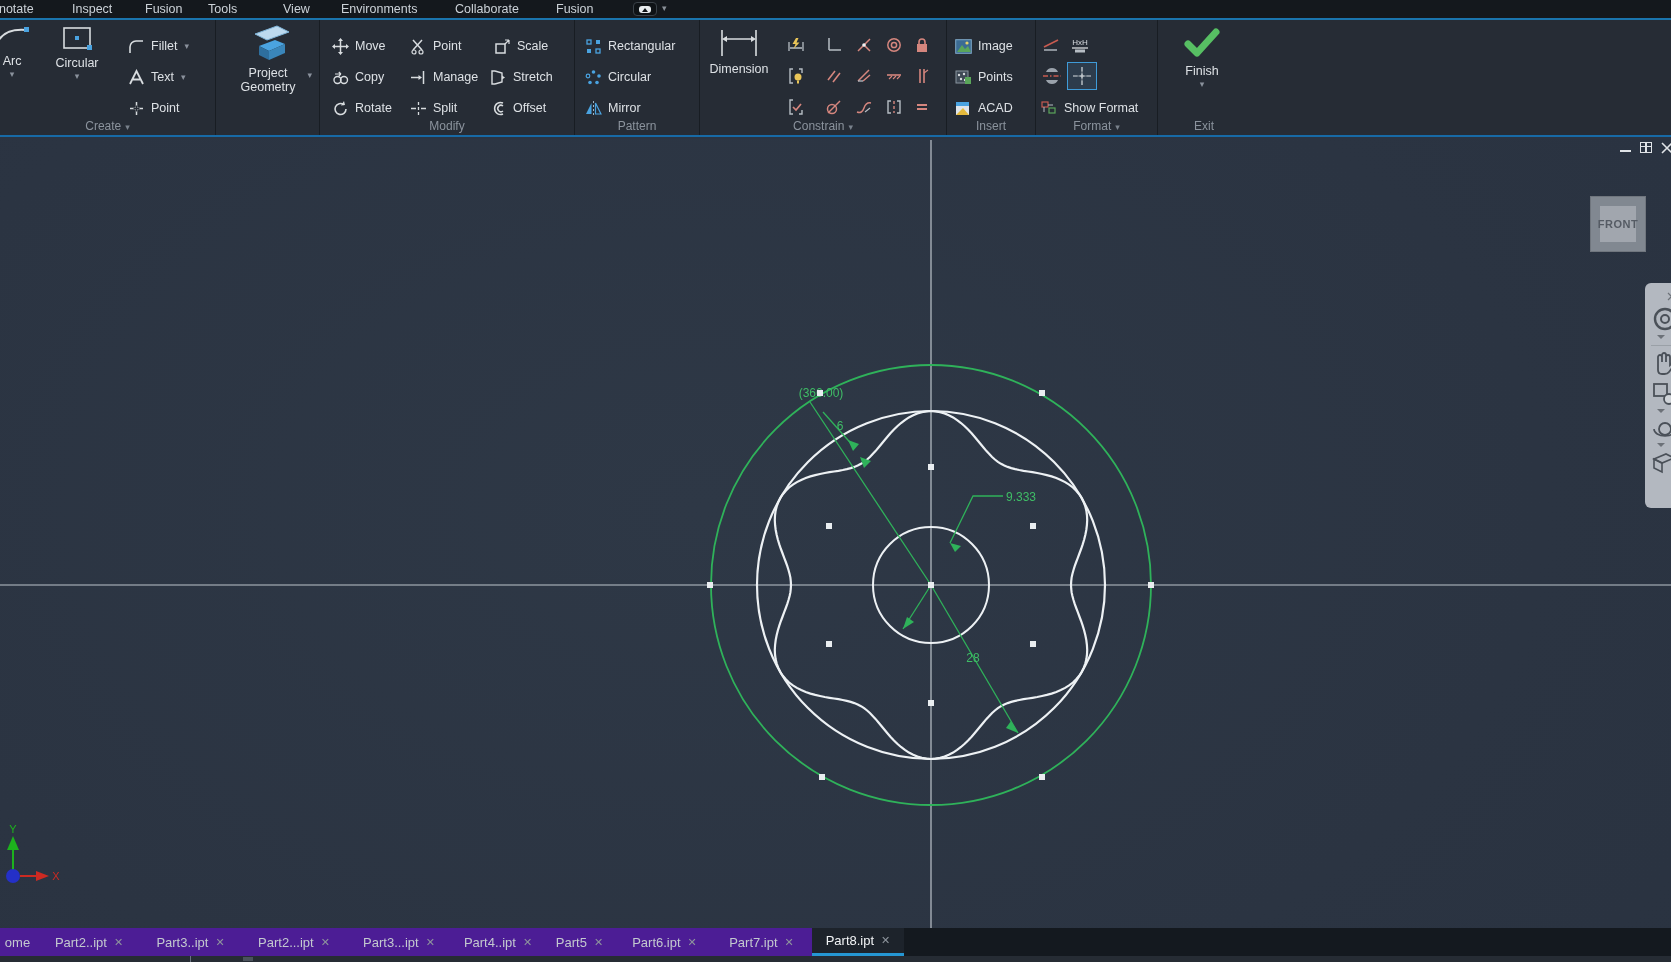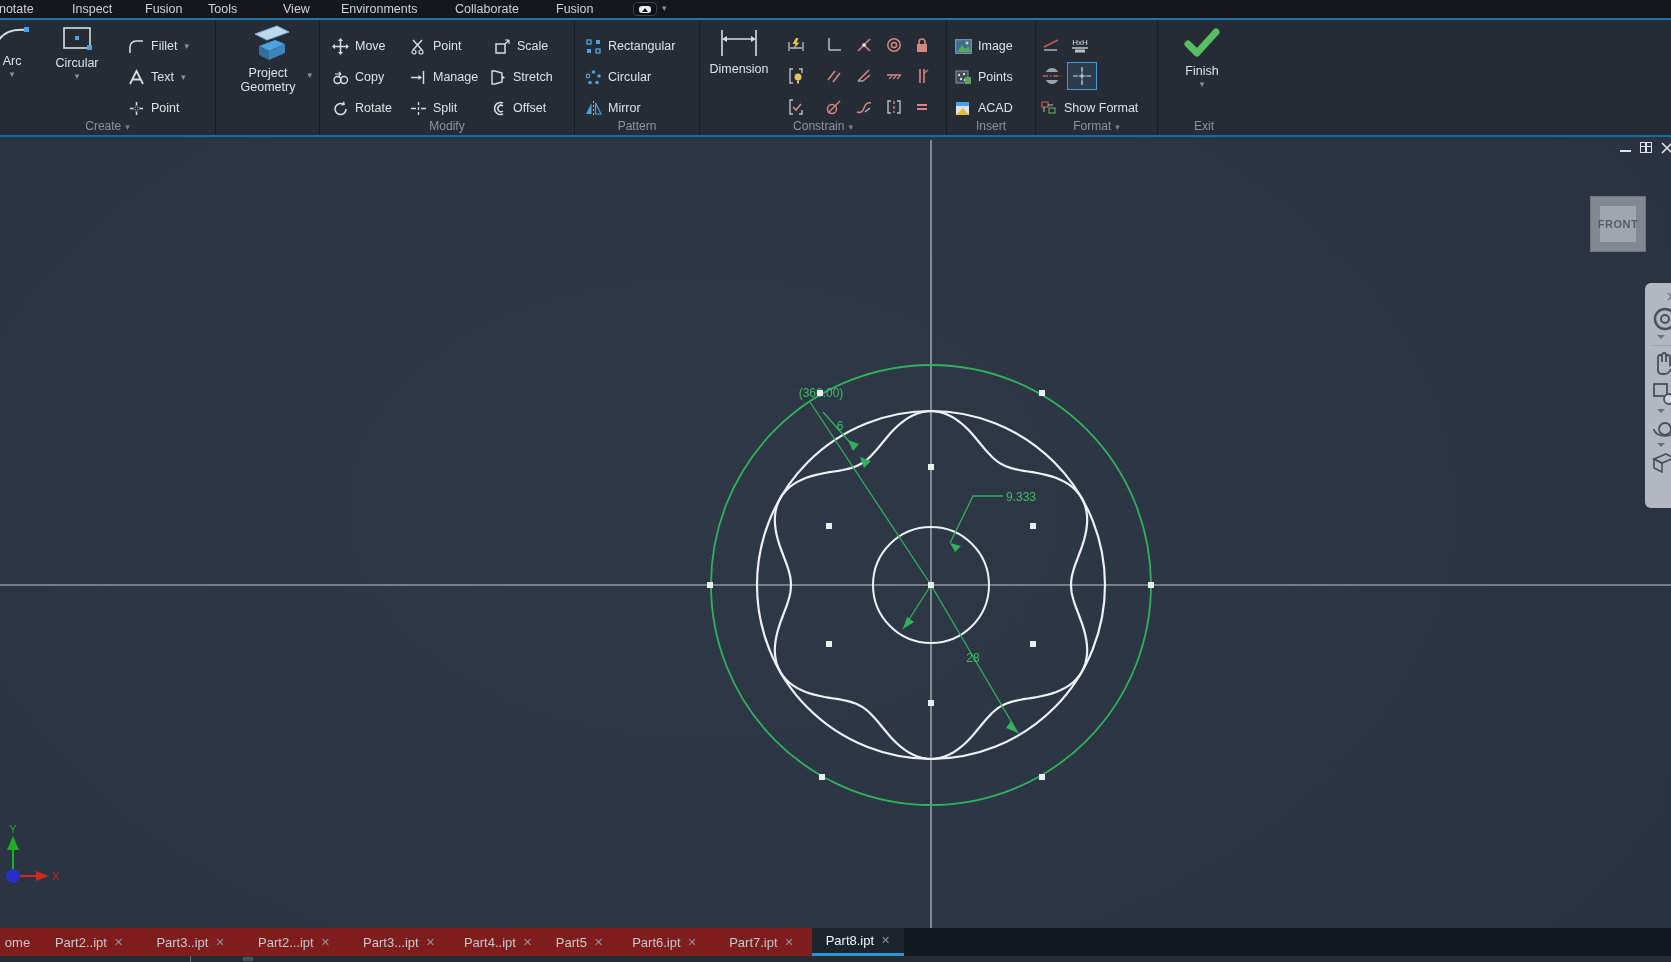--- a/index.html
+++ b/index.html
@@ -60,21 +60,21 @@
   
   #navbar { position:absolute; left:1645px; top:144px; width:40px; height:225px;
             background:rgba(198,203,209,.88); border-radius:6px 0 0 6px; padding-top:4px; }
   #navbar svg { display:block; margin:5px 0 0 7px; }
   #navbar .sep { height:1px; background:#9aa0a7; margin:6px 4px 0 6px; }
   #navbar .ncaret { width:0; height:0; margin:3px 0 0 12px;
                     border-left:4px solid transparent; border-right:4px solid transparent; border-top:4px solid #6c7178; }
 
   
   #tabbar { position:absolute; left:0; top:928px; width:1671px; height:28px; background:#14191f; }
-  #tabstrip { position:absolute; left:0; top:0; height:28px; width:904px; background:#7f1d1d; display:flex; }
+  #tabstrip { position:absolute; left:0; top:0; height:28px; width:904px; background:#4c1d95; display:flex; }
   .tab { height:28px; display:flex; align-items:center; justify-content:center; gap:7px;
          font-size:13px; color:#c3c9cf; cursor:default; flex:0 0 auto; }
   .tab .x { font-size:11px; color:#8e959d; }
   .tab.active { background:#1d232b; color:#f2f4f6; border-bottom:3px solid #2596d3; }
   #statusbar { position:absolute; left:0; top:956px; width:1671px; height:6px; background:#262c34; }
   #statusbar .m1 { position:absolute; left:190px; top:0; width:1px; height:6px; background:#6a7280; }
   #statusbar .m2 { position:absolute; left:243px; top:1px; width:10px; height:4px; background:#4a525c; }
 </style>
 </head>
 <body>

